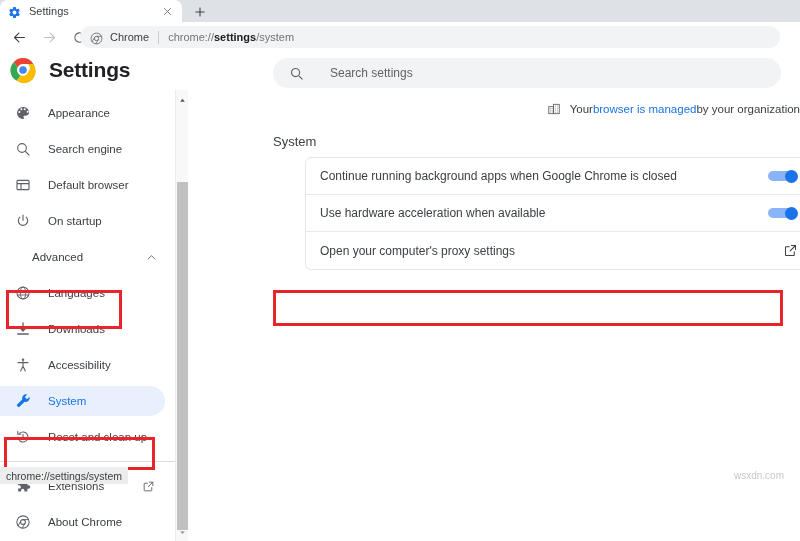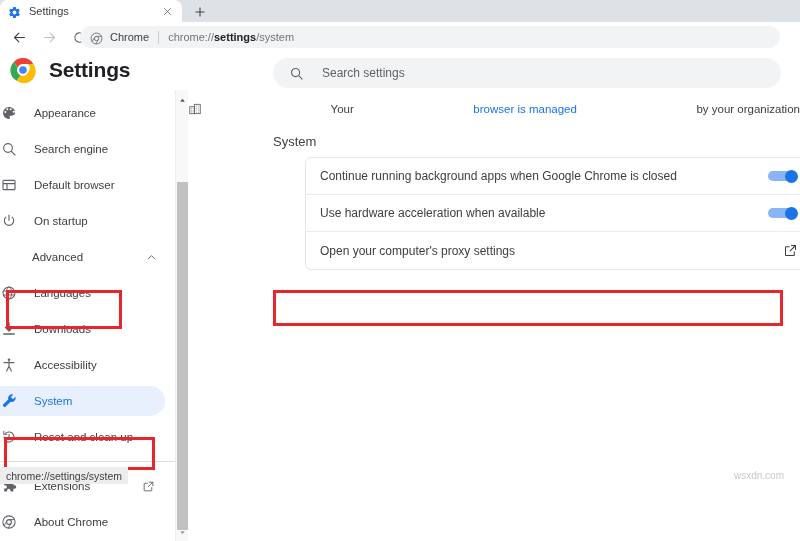--- a/index.html
+++ b/index.html
@@ -162,20 +162,21 @@
   .nav-list {
     position: absolute;
     left: 0; top: 43px;
     width: 175px;
   }
   .nav-item {
     position: relative;
     height: 36px;
     display: flex;
     align-items: center;
+    padding-left: 14px;
     box-sizing: border-box;
   }
   .nav-ico {
     width: 18px; height: 18px;
     flex: 0 0 auto;
     color: #5f6368;
     display: flex;
     align-items: center;
     justify-content: center;
   }
@@ -289,35 +290,35 @@
     color: #5f6368;
     flex: 0 0 auto;
     display: flex;
     align-items: center;
     justify-content: center;
   }
   .search-input {
     border: 0;
     outline: 0;
     background: transparent;
-    margin-left: 16px;
+    margin-left: 24px;
     font-family: "Liberation Sans", sans-serif;
     font-size: 12px;
     color: #5f6368;
     flex: 1 1 auto;
   }
   .search-input::placeholder { color: #5f6368; }
 
   .managed-banner {
     position: absolute;
     left: 0; top: 50px;
     width: 612px;
     display: flex;
     align-items: center;
-    justify-content: space-between;
+    justify-content: flex-end;
     font-size: 11.5px;
     color: #3c4043;
   }
   .managed-ico {
     width: 14px; height: 14px;
     margin-right: 9px;
     color: #5f6368;
     display: flex;
     align-items: center;
     justify-content: center;

